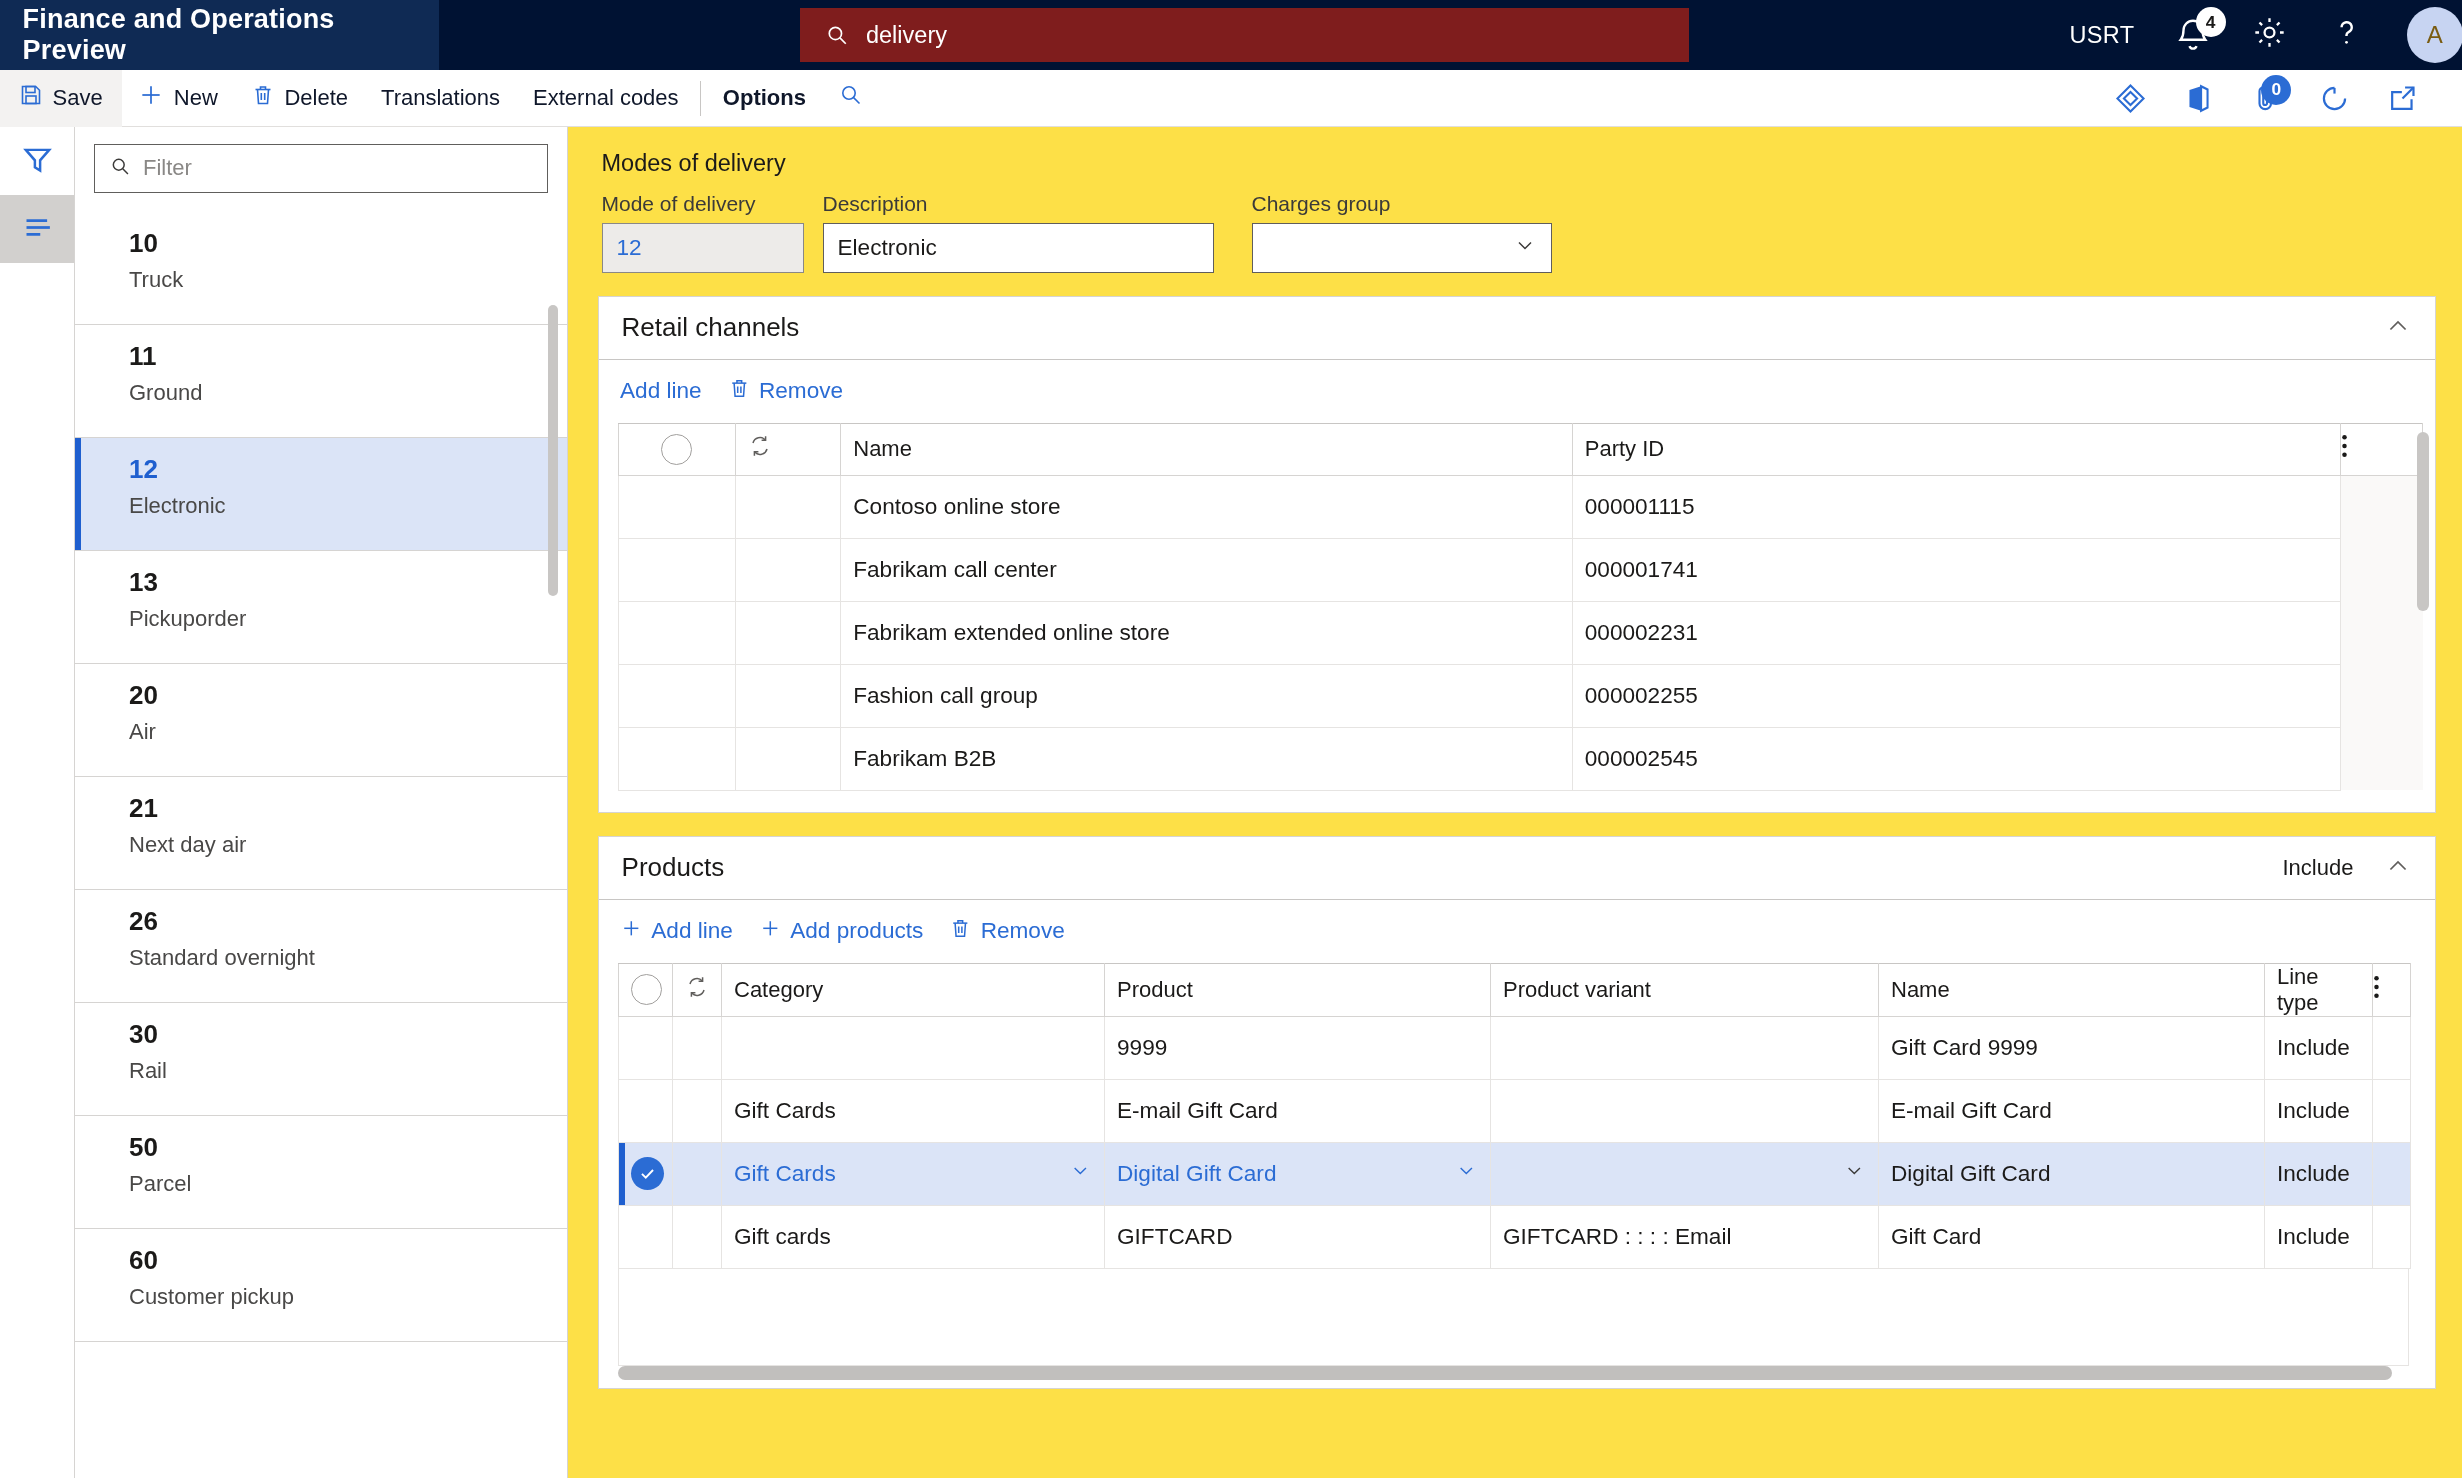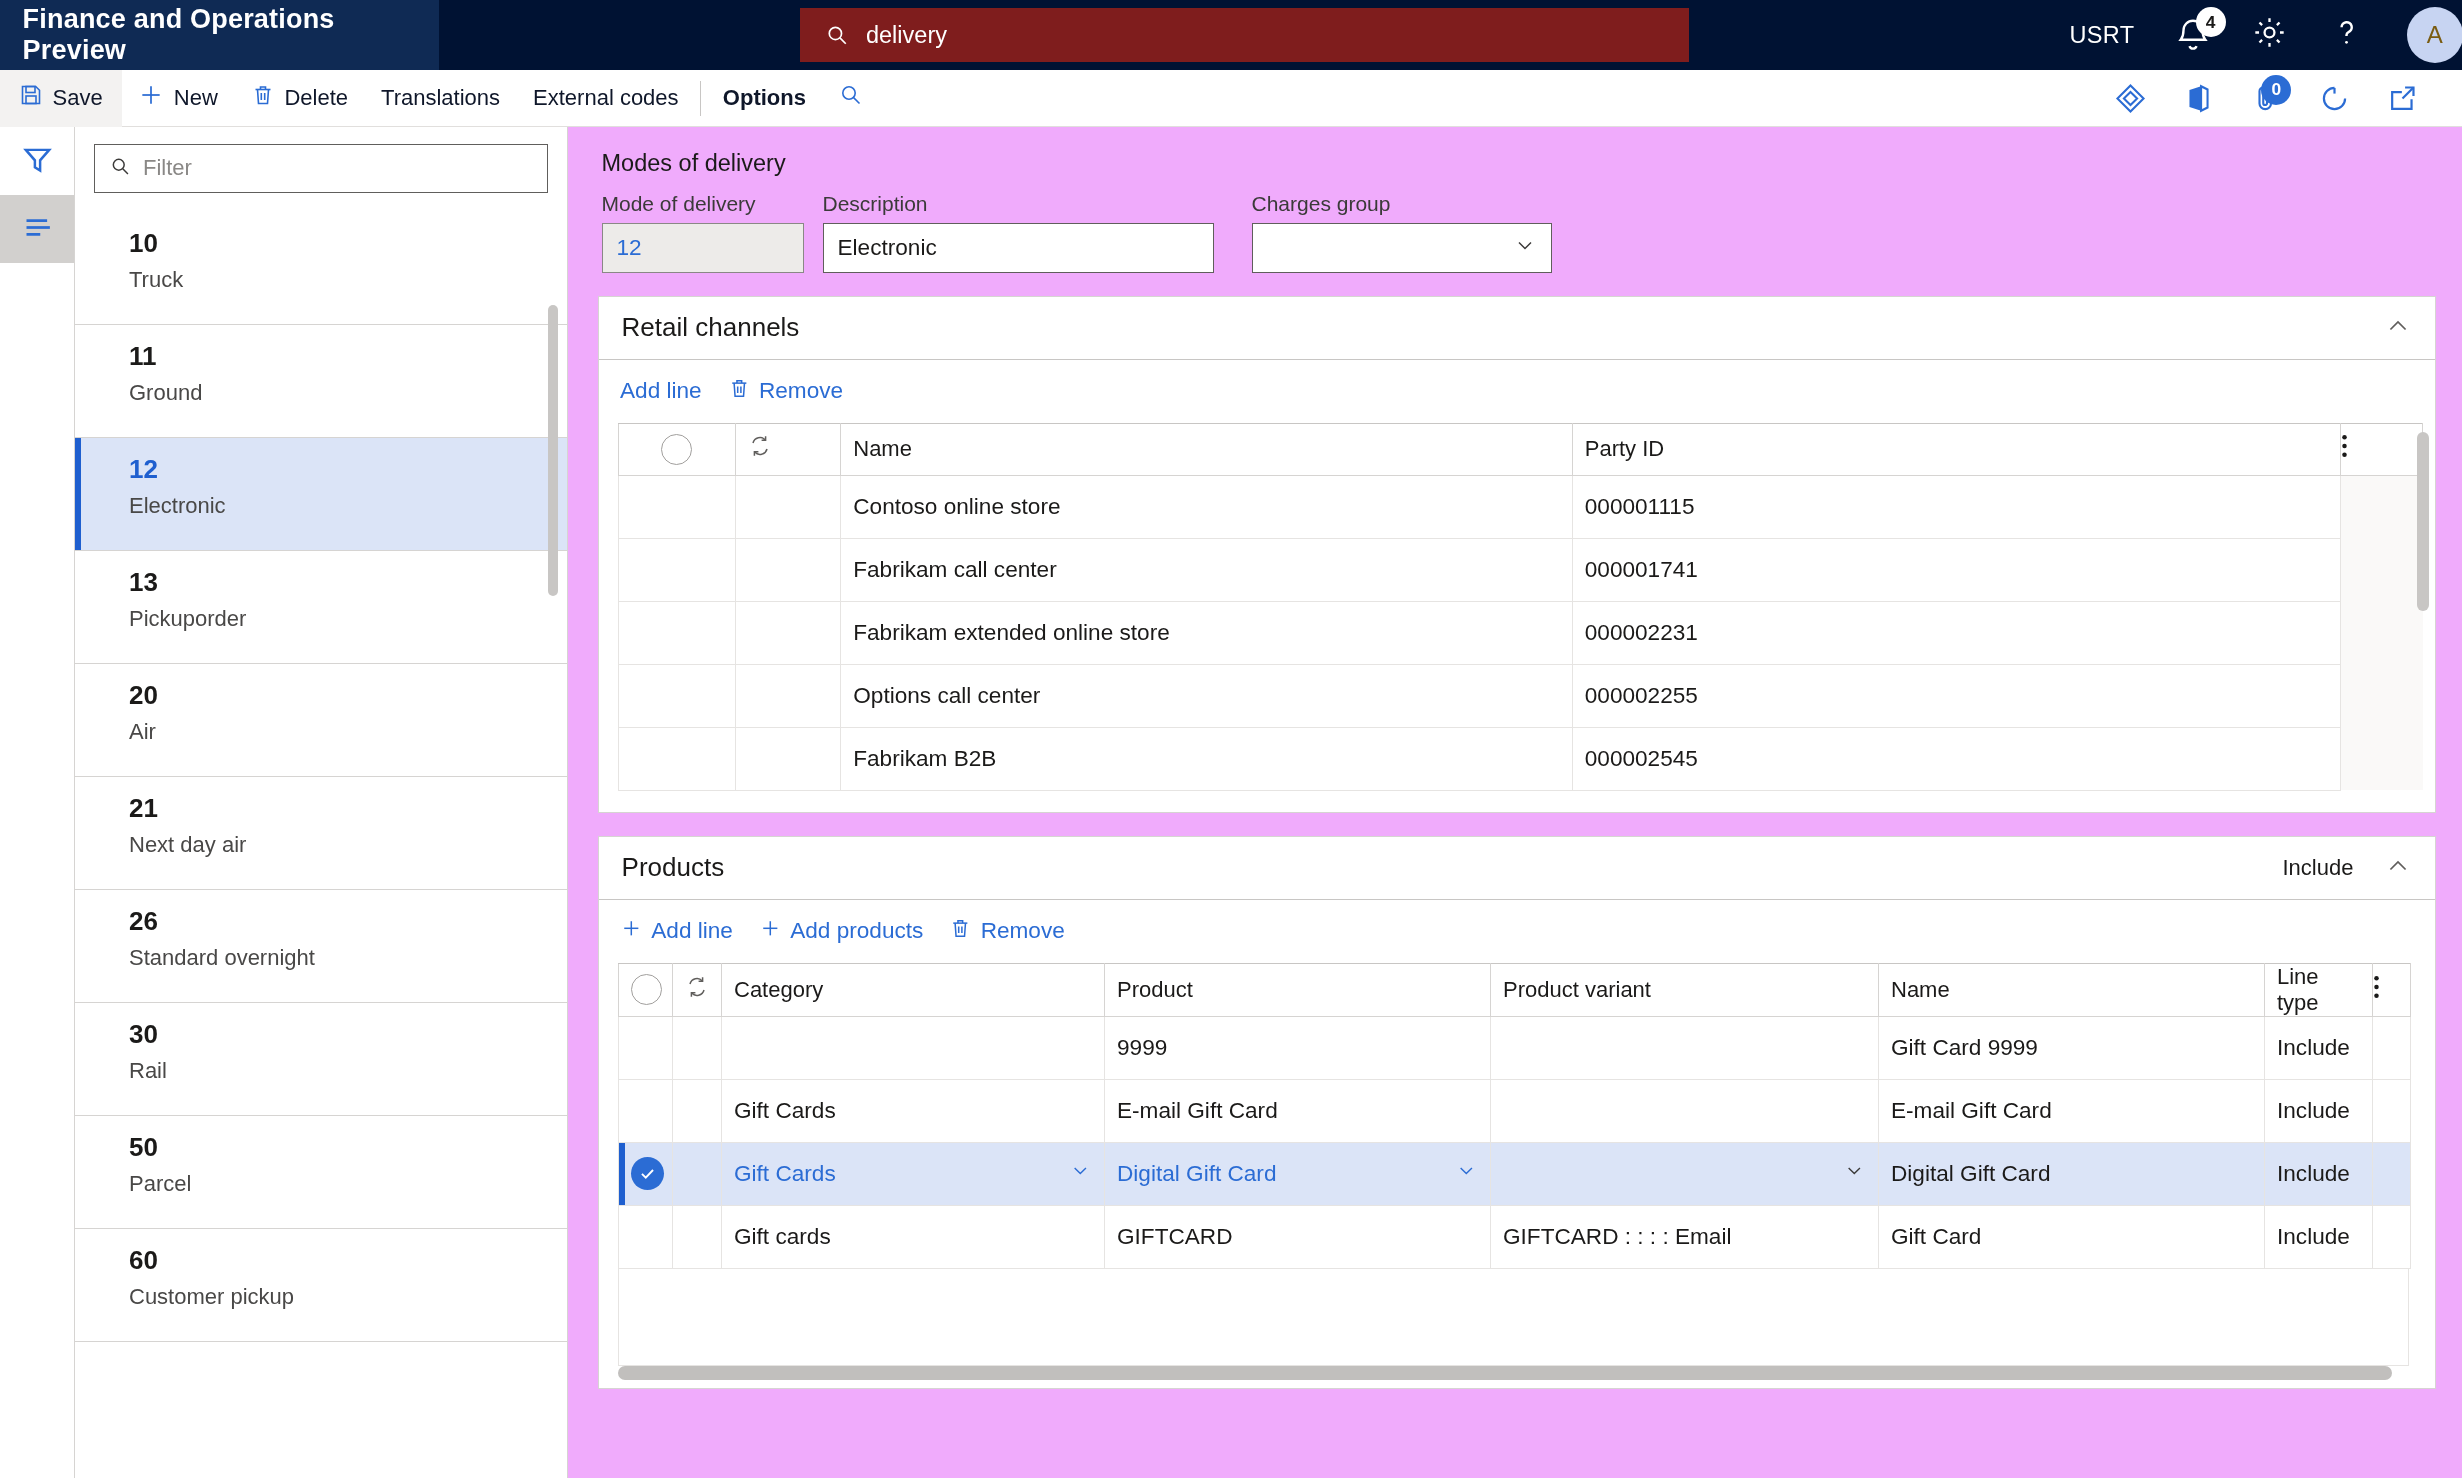--- a/index.html
+++ b/index.html
@@ -151,21 +151,21 @@
   .navrow.selected .code { color: #1f5fcf; }
   .navrow .desc { font-size: 22px; color: #494847; margin-top: 7px; }
   .navscroll {
     position: absolute; top: 178px; right: 8.7px;
     width: 10.4px; height: 291px; border-radius: 5.2px; background: #c8c6c4;
   }
 
   
   .main {
     flex: 1; height: 100%;
-    background: #f0abfc;
+    background: #fde047;
     padding: 0 26px 0 30px;
     overflow: hidden;
     position: relative;
   }
   .pagetitle { font-size: 23.5px; color: #1b1a19; padding: 22.6px 0 0 3.5px; }
 
   .fieldrow { display: flex; gap: 19px; padding: 15px 0 0 3.5px; }
   .field { display: flex; flex-direction: column; }
   .flabel { font-size: 21px; color: #3b3a39; margin-bottom: 7.8px; }
   .finput {
@@ -591,21 +591,21 @@
               <tr>
                 <td class="selmark"></td>
                 <td class="refresh"></td>
                 <td>Fabrikam extended online store</td>
                 <td>000002231</td>
                 <td style="border:none;background:#faf9f8;"></td>
               </tr>
               <tr>
                 <td class="selmark"></td>
                 <td class="refresh"></td>
-                <td>Options call center</td>
+                <td>Fashion call group</td>
                 <td>000002255</td>
                 <td style="border:none;background:#faf9f8;"></td>
               </tr>
               <tr>
                 <td class="selmark"></td>
                 <td class="refresh"></td>
                 <td>Fabrikam B2B</td>
                 <td>000002545</td>
                 <td style="border:none;background:#faf9f8;"></td>
               </tr>

